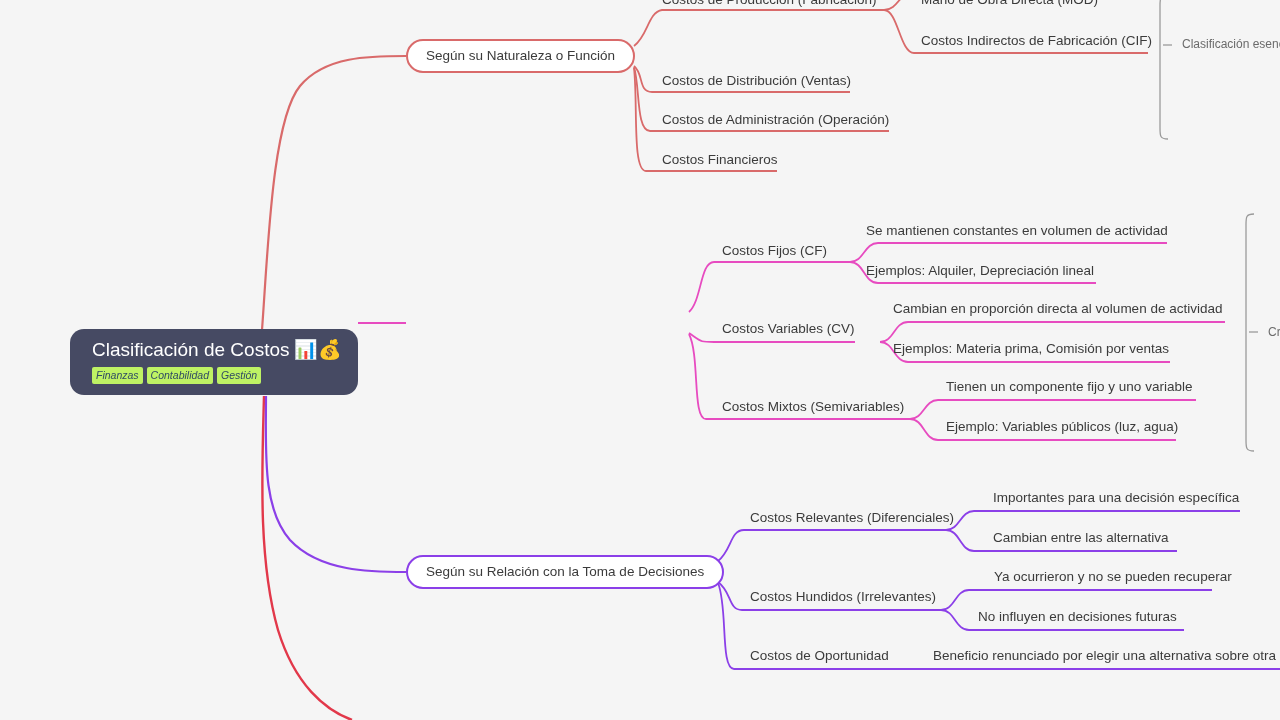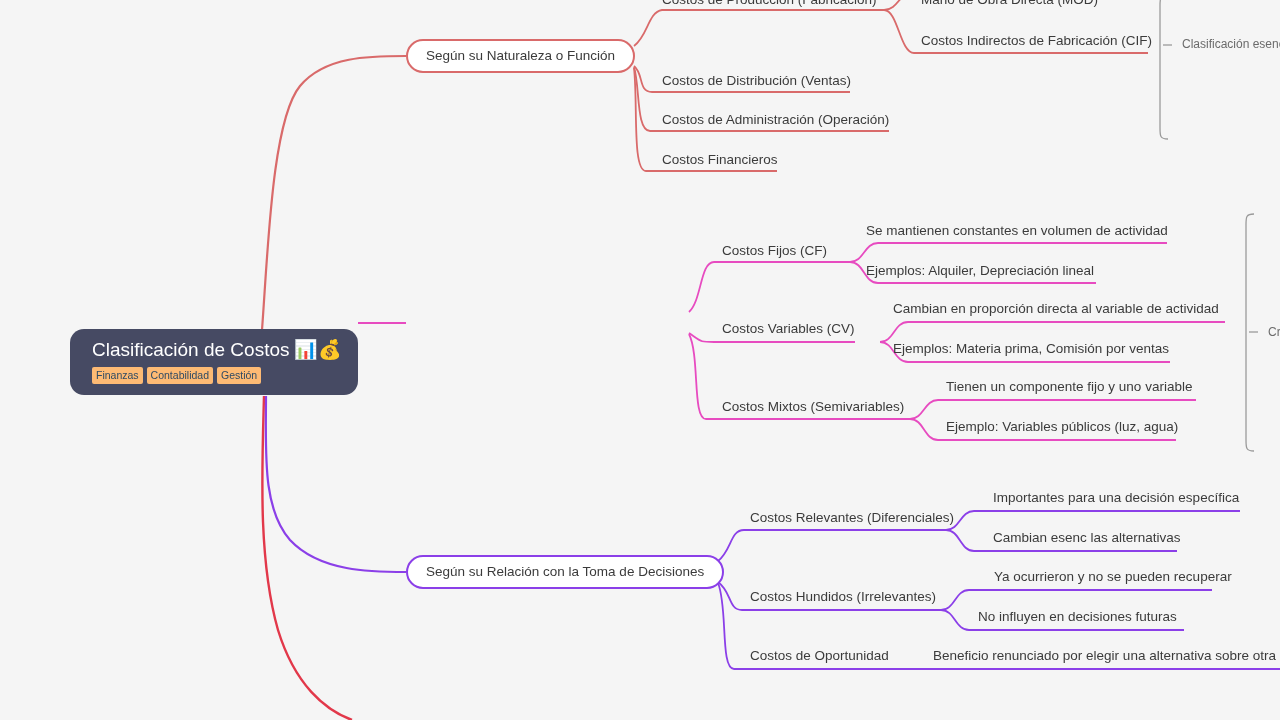--- a/index.html
+++ b/index.html
@@ -39,27 +39,28 @@
     line-height: 24px;
     white-space: nowrap;
     font-weight: 400;
   }
   #root-tags {
     margin-top: 5px;
     display: flex;
     gap: 4px;
   }
   .root-tag {
-    background: #fdba74;
+    background: #bef264;
     color: #2f4a63;
     font-size: 10.5px;
     line-height: 13px;
     padding: 2px 4px 2px 4px;
     border-radius: 2px;
     white-space: nowrap;
+    font-style: italic;
   }
 
   
   .pill {
     position: absolute;
     background: #ffffff;
     border-radius: 999px;
     border: 2px solid #cf5b5b;
     height: 34px;
     display: flex;
@@ -181,30 +182,30 @@
 
   <div class="leaf" style="left:662px; top:73px;">Costos de Distribución (Ventas)</div>
   <div class="leaf" style="left:662px; top:112px;">Costos de Administración (Operación)</div>
   <div class="leaf" style="left:662px; top:152px;">Costos Financieros</div>
 
   <div class="leaf" style="left:722px; top:243px;">Costos Fijos (CF)</div>
   <div class="leaf" style="left:866px; top:223px;">Se mantienen constantes en volumen de actividad</div>
   <div class="leaf" style="left:866px; top:263px;">Ejemplos: Alquiler, Depreciación lineal</div>
 
   <div class="leaf" style="left:722px; top:321px;">Costos Variables (CV)</div>
-  <div class="leaf" style="left:893px; top:301px;">Cambian en proporción directa al variable de actividad</div>
+  <div class="leaf" style="left:893px; top:301px;">Cambian en proporción directa al volumen de actividad</div>
   <div class="leaf" style="left:893px; top:341px;">Ejemplos: Materia prima, Comisión por ventas</div>
 
   <div class="leaf" style="left:722px; top:399px;text-align:right;">Costos Mixtos (Semivariables)</div>
   <div class="leaf" style="left:946px; top:379px;">Tienen un componente fijo y uno variable</div>
   <div class="leaf" style="left:946px; top:419px;">Ejemplo: Variables públicos (luz, agua)</div>
 
   <div class="leaf" style="left:750px; top:510px;">Costos Relevantes (Diferenciales)</div>
   <div class="leaf" style="left:993px; top:490px;">Importantes para una decisión específica</div>
-  <div class="leaf" style="left:993px; top:530px;">Cambian esenc las alternativas</div>
+  <div class="leaf" style="left:993px; top:530px;">Cambian entre las alternativa</div>
 
   <div class="leaf" style="left:750px; top:589px;">Costos Hundidos (Irrelevantes)</div>
   <div class="leaf" style="left:978px; top:569px;margin-left:16px;">Ya ocurrieron y no se pueden recuperar</div>
   <div class="leaf" style="left:978px; top:609px;">No influyen en decisiones futuras</div>
 
   <div class="leaf" style="left:750px; top:648px;">Costos de Oportunidad</div>
   <div class="leaf" style="left:933px; top:648px;">Beneficio renunciado por elegir una alternativa sobre otra</div>
 
   <div class="bracket-label" style="left:1182px; top:37px;">Clasificación esenc</div>
   <div class="bracket-label" style="left:1268px; top:325px;">Cru</div>

